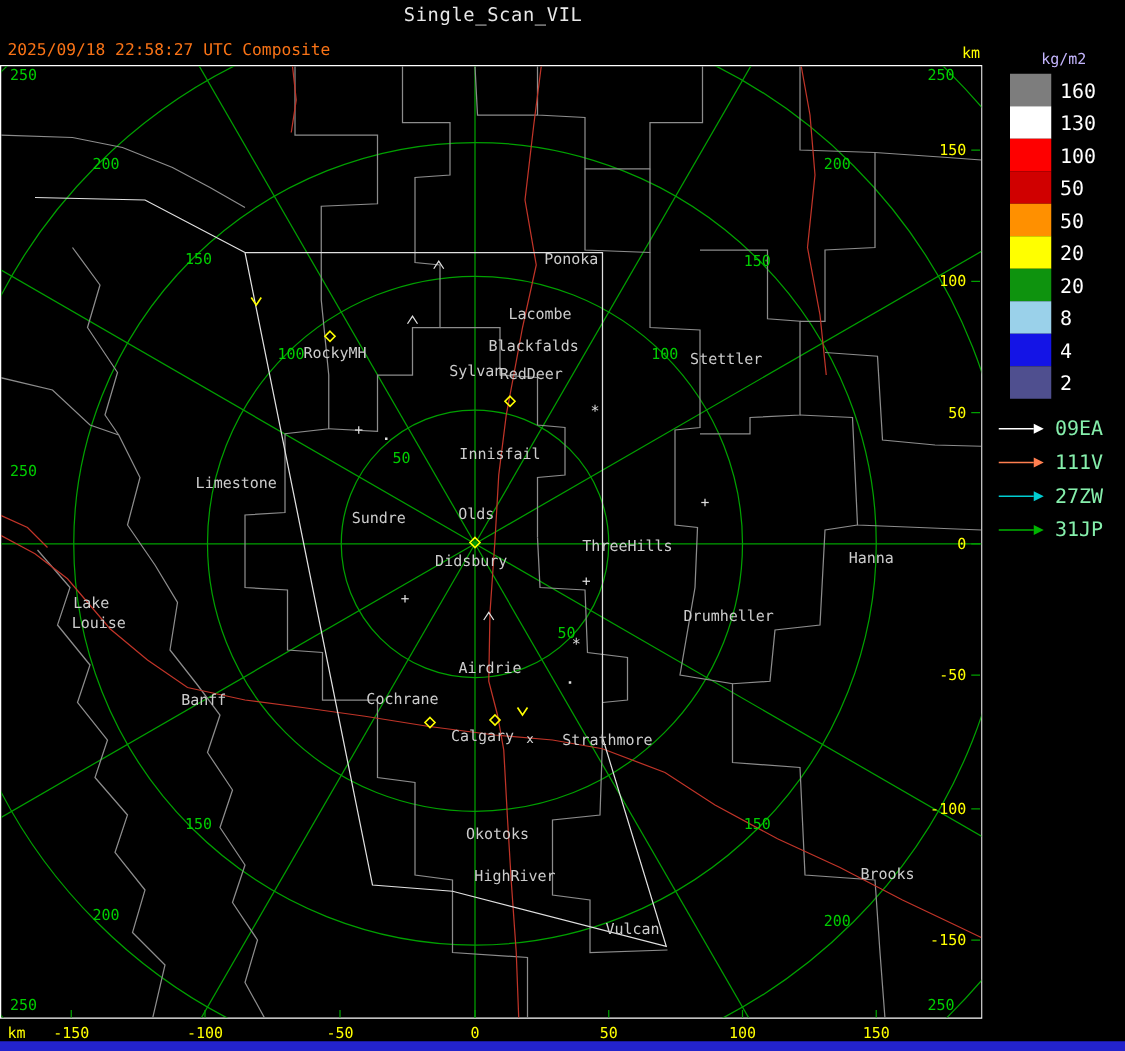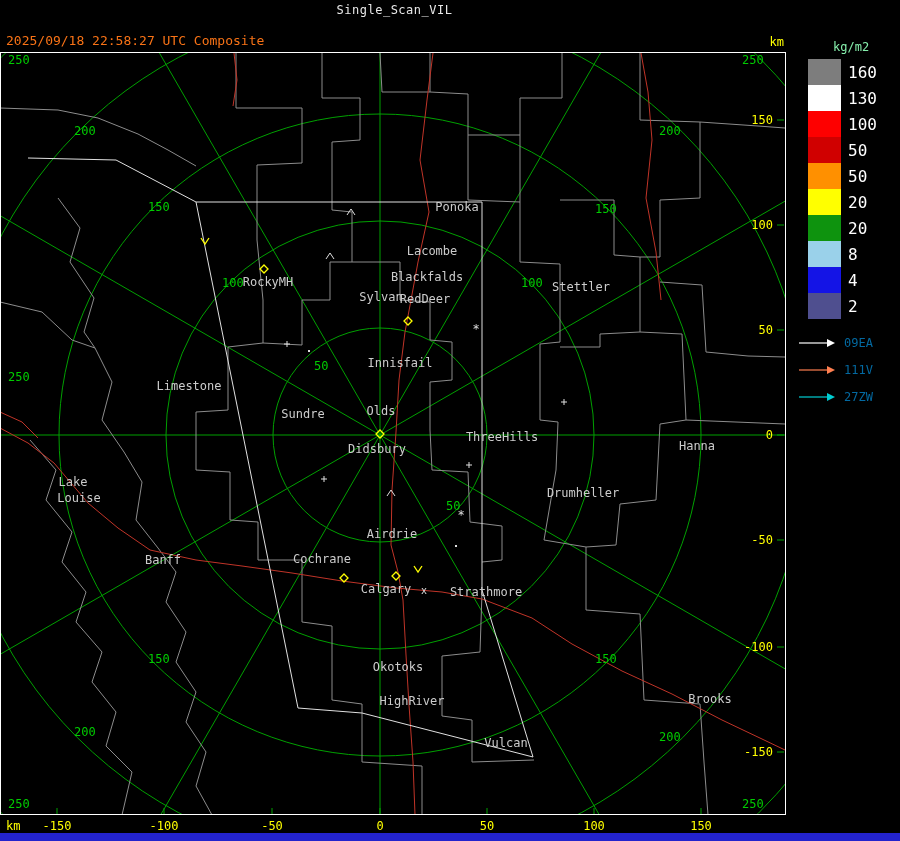--- a/index.html
+++ b/index.html
@@ -1,31 +1,31 @@
 <!DOCTYPE html>
 <html><head>
 <meta charset="utf-8">
 <style>
   html,body{margin:0;padding:0;background:#000;}
   body{width:900px;height:841px;position:relative;overflow:hidden;
        font-family:"DejaVu Sans Mono","Liberation Mono",monospace;}
   .titlebar{position:absolute;top:3px;left:0;width:789px;text-align:center;
-            color:#e8e8e8;font-size:12px;letter-spacing:0.5px;}
+            color:#e8e8e8;font-size:15px;letter-spacing:0.5px;}
   .timestamp{position:absolute;top:33px;left:6px;color:#f97316;font-size:13px;}
   #map-svg{position:absolute;top:0;left:0;}
   svg text{font-family:"DejaVu Sans Mono","Liberation Mono",monospace;}
   .sidebar{position:absolute;left:786px;top:40px;width:114px;}
-  .legend-title{color:#86efac;font-size:12px;margin:0 0 5px 47px;}
+  .legend-title{color:#c4b5fd;font-size:12px;margin:0 0 5px 47px;}
   .lrow{display:flex;align-items:center;height:26px;}
   .lswatch{width:33px;height:26px;margin-left:22px;flex:none;}
   .lval{color:#ffffff;font-size:16px;margin-left:7px;}
   .arrows{margin-top:10px;}
   .arow{display:flex;align-items:center;height:27px;}
   .arow svg{margin-left:12px;flex:none;}
-  .aid{color:#0369a1;font-size:12px;margin-left:8px;}
+  .aid{color:#86efac;font-size:16px;margin-left:8px;}
   .bottom-bar{position:absolute;left:0;top:833px;width:900px;height:8px;background:#2323cd;}
 </style>
 </head>
 <body>
 
 <div class="titlebar">
   <span>Single_Scan_VIL</span>
 </div>
 
 <div class="timestamp">2025/09/18 22:58:27 UTC Composite</div>
@@ -241,16 +241,23 @@
         </svg>
         <span class="aid">111V</span>
       </div>
       <div class="arow">
         <svg width="38" height="10">
           <line x1="1" y1="5" x2="29" y2="5" stroke="#00cdd2" stroke-width="1.2"></line>
           <polygon points="29,1 37,5 29,9" fill="#00cdd2"></polygon>
         </svg>
         <span class="aid">27ZW</span>
       </div>
+      <div class="arow">
+        <svg width="38" height="10">
+          <line x1="1" y1="5" x2="29" y2="5" stroke="#00b400" stroke-width="1.2"></line>
+          <polygon points="29,1 37,5 29,9" fill="#00b400"></polygon>
+        </svg>
+        <span class="aid">31JP</span>
+      </div>
     </div>
 </div>
 
 <div class="bottom-bar"></div>
 
 </body></html>

